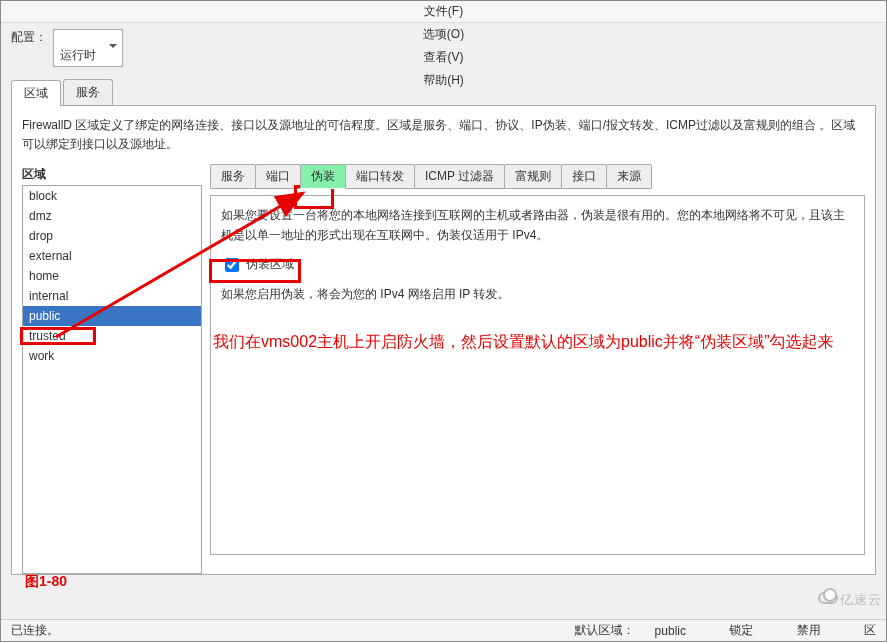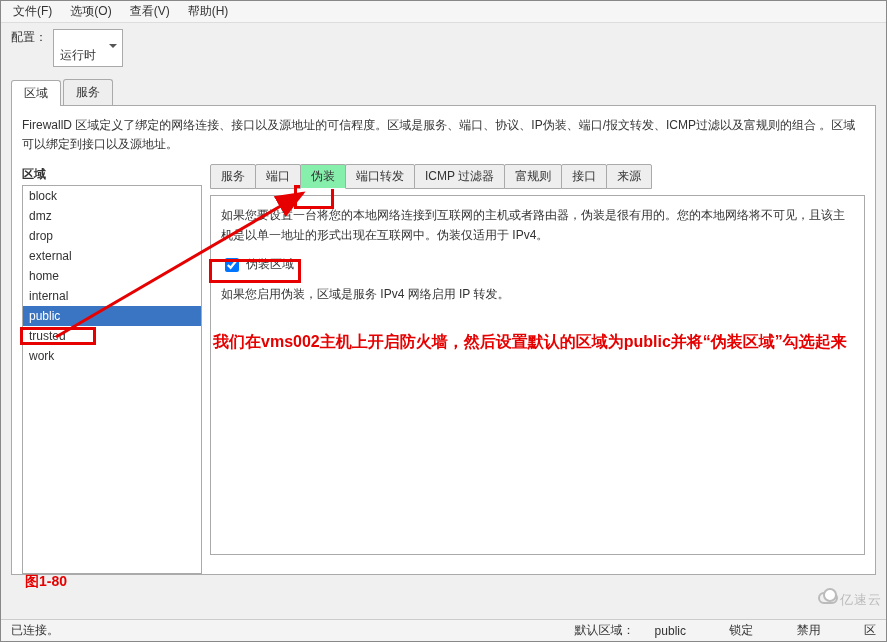--- a/index.html
+++ b/index.html
@@ -9,21 +9,21 @@
   
   .titlebar { height:28px; background:linear-gradient(#fdfdfd,#e9e9e9); border-bottom:1px solid #ccc; display:flex; align-items:center; padding:0 6px; }
   .titlebar .appicon { width:16px; height:16px; background:#c0392b; border:1px solid #7a1f18; margin-right:6px; position:relative; }
   .titlebar .appicon::before{content:""; position:absolute; inset:2px; background:#e57258;}
   .titlebar .title { flex:1; font-size:12px; }
   .winbtn { width:26px; height:18px; margin-left:4px; border:1px solid #888; background:linear-gradient(#fafafa,#d8d8d8); display:flex; align-items:center; justify-content:center; font-size:11px; cursor:default; }
   .winbtn.close { background:linear-gradient(#e47365,#cc3b29); color:#fff; border-color:#8b2a1f; width:40px;}
   .winbtn.close .x{font-weight:bold;}
 
   
-  .menubar { height:22px; background:#f6f6f6; border-bottom:1px solid #ddd; display:flex; align-items:center; padding:0 4px; gap:2px;}
+  .menubar { height:22px; background:#f6f6f6; border-bottom:1px solid #ddd; display:flex; align-items:center; padding:0 4px; gap:2px;flex-direction:column;}
   .menuitem { padding:2px 8px; cursor:default; }
 
   
   .configrow { padding:6px 10px; display:flex; gap:6px;}
   .configrow label{ font-size:12px;}
   .dropdown { background:#fff; border:1px solid #aaa; padding:17px 18px 2px 6px; position:relative; font-size:12px; min-width:70px;}
   .dropdown::after{ content:""; position:absolute; right:5px; top:50%; transform:translateY(-50%); border:4px solid transparent; border-top-color:#555;}
 
   
   .tabs-outer { margin:6px 10px 0 10px; }
@@ -48,21 +48,21 @@
   .inner-content{ border:1px solid #aaa; background:#fff; padding:10px; height:360px; font-size:12px; line-height:1.6; position:relative;}
 
   .checkboxrow{ display:flex; align-items:center; gap:4px; margin:10px 0;}
   .checkboxrow input{ width:14px; height:14px;}
 
   .statusbar{ position:absolute; left:0; right:0; bottom:0; height:22px; background:#f4f4f4; border-top:1px solid #ccc; display:flex; align-items:center; padding:0 10px; font-size:12px;gap:20px;}
   .statusbar .spacer{flex:1;}
 
   
   .annot-box{ position:absolute; border:3px solid #e60000; pointer-events:none; background:transparent;}
-  .annot-text{ position:absolute; color:#e60000; font-weight:bold; font-size:16px; line-height:1.6; max-width:640px; pointer-events:none;}
+  .annot-text{ position:absolute; color:#e60000; font-weight:normal; font-size:16px; line-height:1.6; max-width:640px; pointer-events:none;}
   .annot-label{ position:absolute; color:#e60000; font-weight:bold; font-size:14px;}
   svg.annot-line{ position:absolute; left:0; top:0; pointer-events:none; overflow:visible;}
 
   .watermark{ position:absolute; right:4px; bottom:32px; font-size:13px; color:#bbb; letter-spacing:1px;}
   .watermark .cloud{ display:inline-block; width:20px; height:12px; border:2px solid #bbb; border-radius:10px; margin-right:2px; position:relative;}
   .watermark .cloud::before{content:"";position:absolute;width:10px;height:10px;border:2px solid #bbb;border-radius:50%;left:3px;top:-6px;background:#fff;}
 </style>
 </head>
 <body>
 
@@ -118,21 +118,21 @@
               <div class="itab">富规则</div>
               <div class="itab">接口</div>
               <div class="itab">来源</div>
             </div>
           <div class="inner-content">
             <div>如果您要设置一台将您的本地网络连接到互联网的主机或者路由器，伪装是很有用的。您的本地网络将不可见，且该主机是以单一地址的形式出现在互联网中。伪装仅适用于 IPv4。</div>
             <div class="checkboxrow">
               <input type="checkbox" id="masqcb" checked="" style="">
               <label for="masqcb">伪装区域</label>
             </div>
-            <div>如果您启用伪装，区域是服务 IPv4 网络启用 IP 转发。</div>
+            <div>如果您启用伪装，将会为您的 IPv4 网络启用 IP 转发。</div>
           </div>
         </div>
       </div>
     </div>
   </div>
 
   <div class="statusbar">
     <span>已连接。</span>
     <span class="spacer"></span>
     <span>默认区域：</span>

